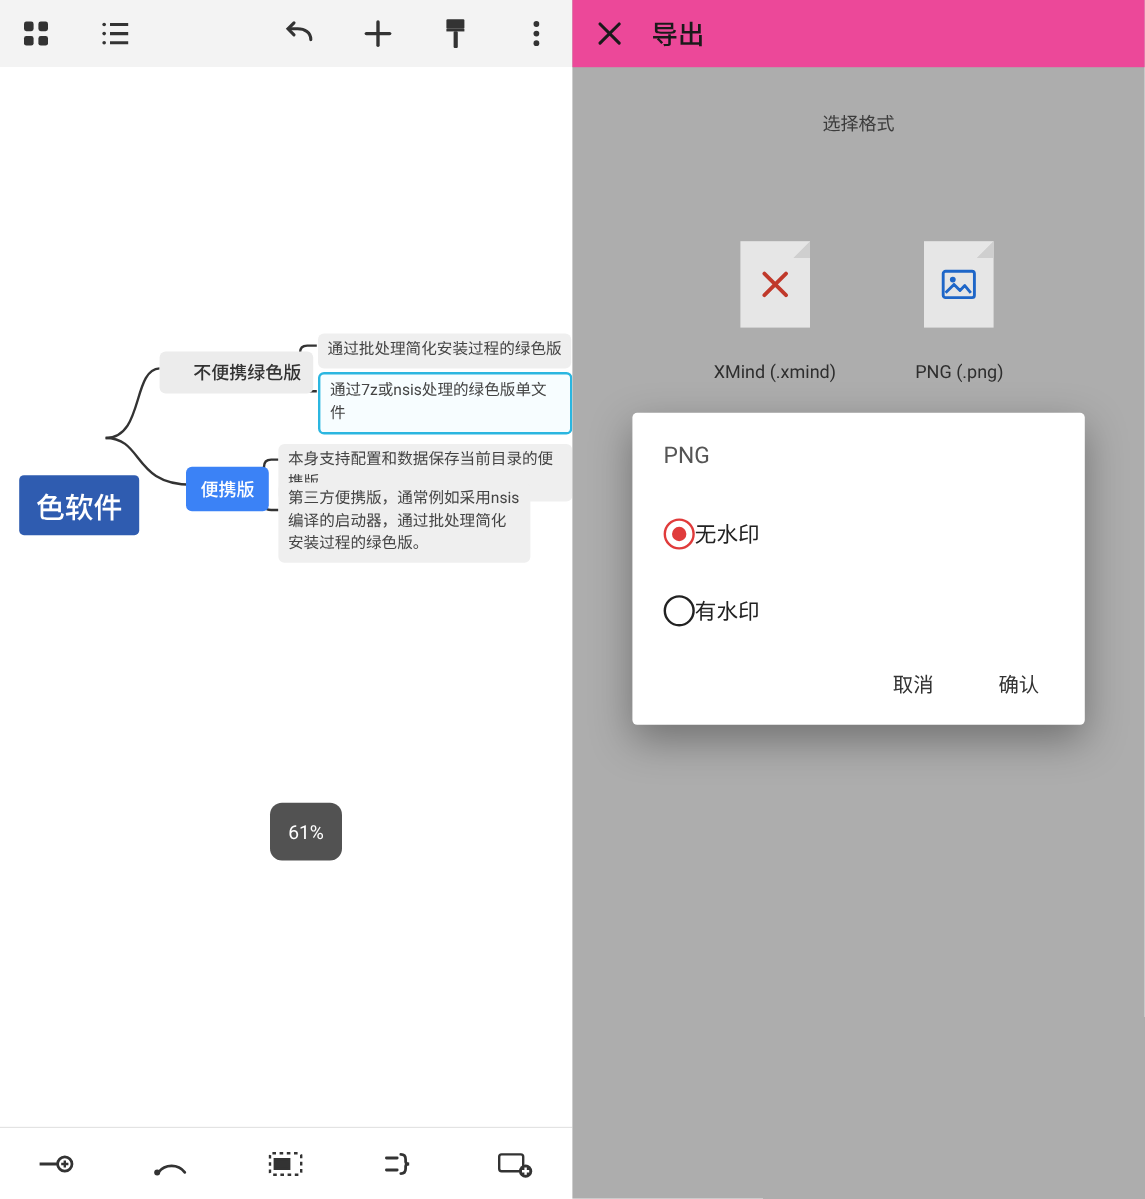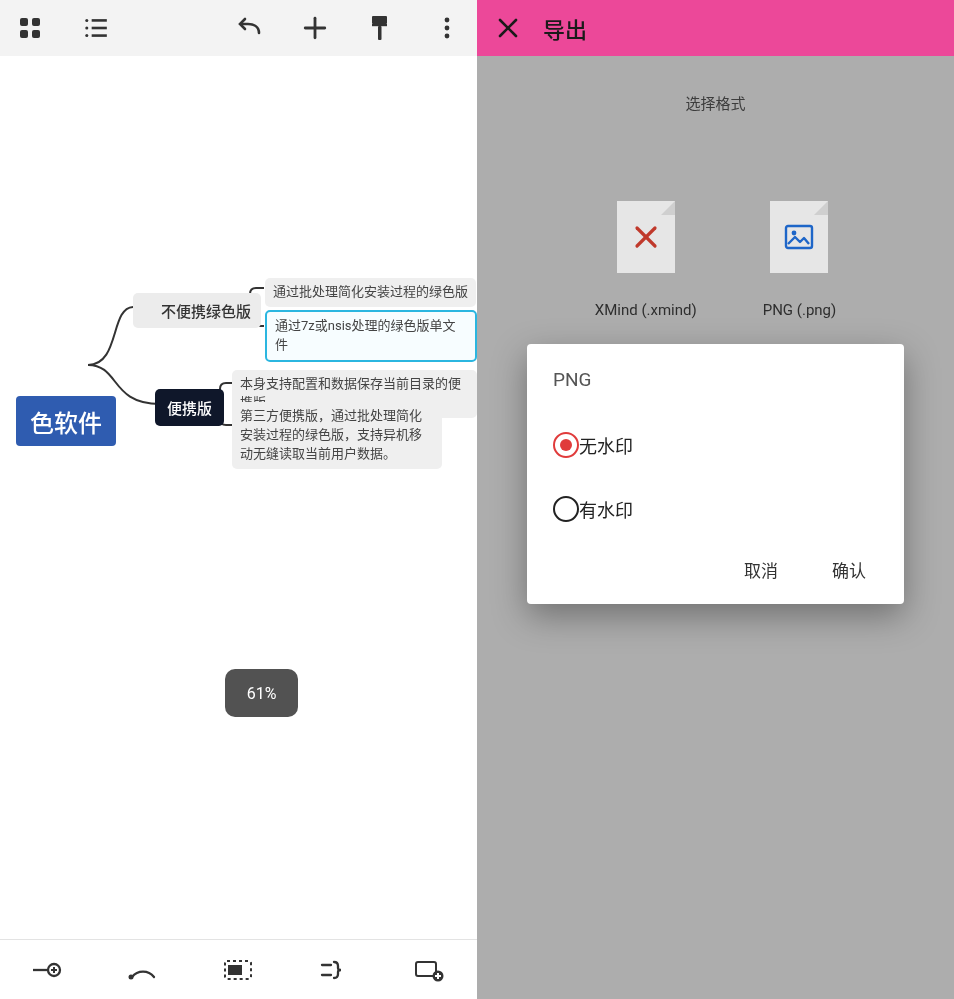--- a/index.html
+++ b/index.html
@@ -24,37 +24,37 @@
   .root-node {
     position:absolute; left:16px; top:340px; height:50px; min-width:90px;
     background:#2f5cb0; color:#fff; font-size:24px; font-weight:500;
     display:flex; align-items:center; padding:0 14px; border-radius:4px;
   }
   .topic-gray {
     position:absolute; background:#ececec; color:#333; font-size:15px; font-weight:500;
     padding:7px 10px; border-radius:5px; white-space:nowrap;
   }
   .topic-orange {
-    position:absolute; background:#0f172a; color:#fff; font-size:15px; font-weight:500;
+    position:absolute; background:#3b82f6; color:#fff; font-size:15px; font-weight:500;
     padding:8px 12px; border-radius:5px; white-space:nowrap;
   }
   .leaf {
     position:absolute; background:#efefef; color:#444; font-size:13px;
     padding:5px 8px; border-radius:5px; line-height:1.45;
   }
   .leaf.selected {
     border:2px solid #2bb6e0; background:#f7fdff;
   }
   .leaf.multi { max-width:210px; white-space:normal; }
 
   
   .branches { position:absolute; left:0; top:0; pointer-events:none; }
 
   .zoom-badge {
-    position:absolute; left:225px; top:613px; width:73px; height:48px;
+    position:absolute; left:225px; top:613px; width:60px; height:48px;
     background:#525252; color:#fff; border-radius:10px;
     display:flex; align-items:center; justify-content:center; font-size:16px; font-weight:400;
   }
 
   .bottom-toolbar {
     position:absolute; bottom:0; left:0; right:0; height:60px;
     background:#fff; border-top:1px solid #e3e3e3;
     display:flex; align-items:center; justify-content:space-around;
     color:#333;
   }
@@ -181,21 +181,21 @@
       <div class="root-node">色软件</div>
 
       <div class="topic-gray" style="left:133px; top:237px;padding-left:28px;">不便携绿色版</div>
 
       <div class="leaf" style="left:265px; top:222px;">通过批处理简化安装过程的绿色版</div>
       <div class="leaf selected" style="left:265px; top:254px;">通过7z或nsis处理的绿色版单文件</div>
 
       <div class="topic-orange" style="left:155px; top:333px;">便携版</div>
 
       <div class="leaf" style="left:232px; top:314px;">本身支持配置和数据保存当前目录的便携版</div>
-      <div class="leaf multi" style="left:232px; top:346px;">第三方便携版，通过批处理简化安装过程的绿色版，支持异机移动无缝读取当前用户数据。</div>
+      <div class="leaf multi" style="left:232px; top:346px;">第三方便携版，通常例如采用nsis编译的启动器，通过批处理简化安装过程的绿色版。</div>
 
       <div class="zoom-badge">61%</div>
     </div>
 
     <div class="bottom-toolbar">
       <div class="bt-icon">
         <svg width="34" height="20" viewBox="0 0 34 20" fill="none" stroke="#333" stroke-width="2.3">
           <line x1="2" y1="10" x2="18" y2="10"></line>
             <circle cx="23" cy="10" r="6"></circle>
           <line x1="23" y1="7" x2="23" y2="13" stroke-width="2"></line>

